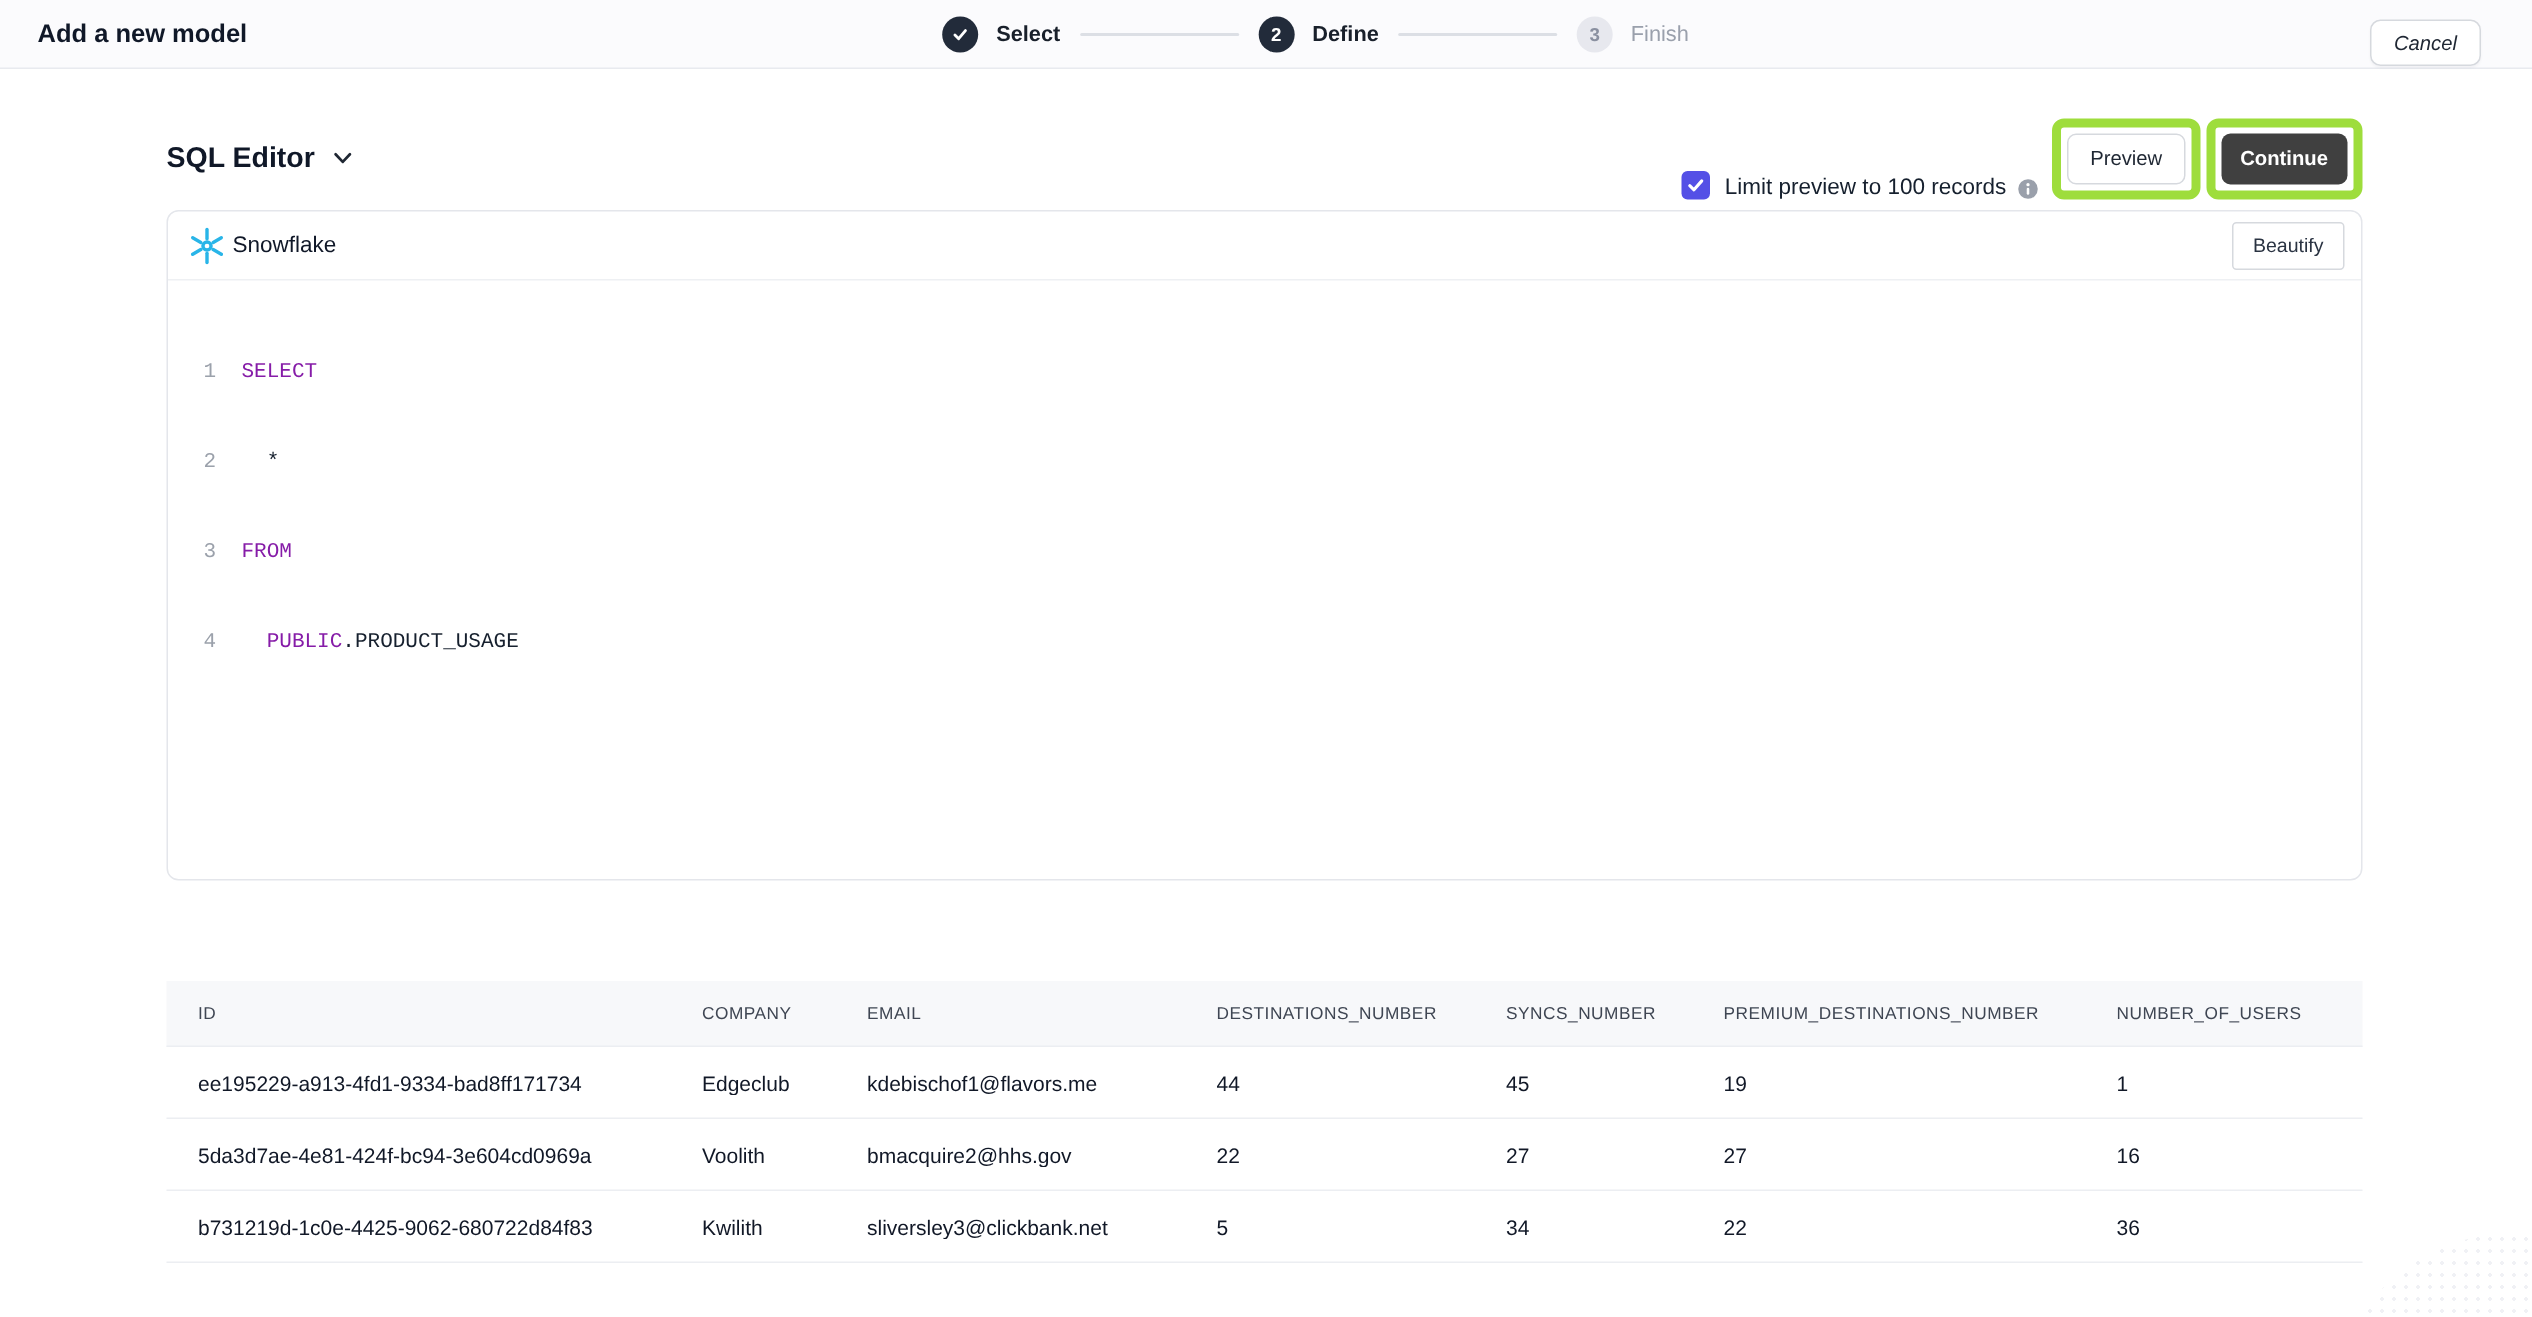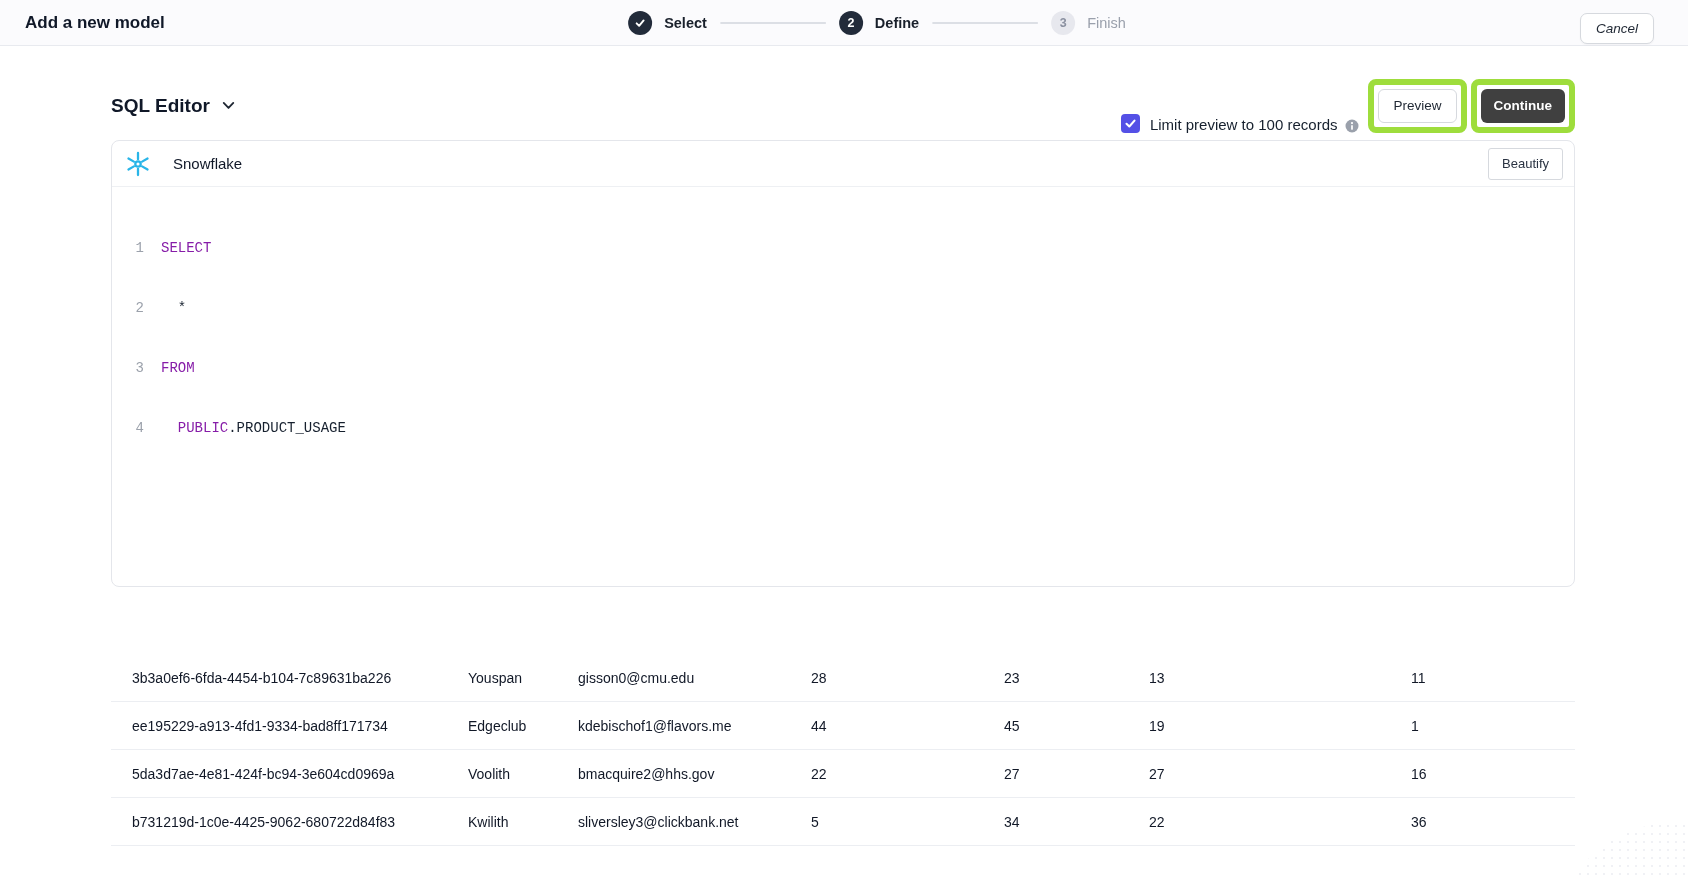--- a/index.html
+++ b/index.html
@@ -81,21 +81,21 @@
 
   
   .editor-panel {
     position: absolute; left: 111px; right: 113px; top: 140px; height: 447px;
     border: 1px solid #e4e6eb; border-radius: 8px; background: #fff;
   }
   .panel-header {
     height: 46px; display: flex; align-items: center; justify-content: space-between;
     padding: 0 11px 0 13px; border-bottom: 1px solid #eef0f3;
   }
-  .source { display: flex; align-items: center; gap: 22px; font-size: 15px; font-weight: 500; color: #101828; }
+  .source { display: flex; align-items: center; gap: 4px; font-size: 15px; font-weight: 500; color: #101828; }
   .beautify-btn {
     height: 32px; padding: 0 13px; background: #fff;
     border: 1px solid #d6d9de; border-radius: 3px;
     font-size: 13px; font-weight: 500; color: #2a3342;
   }
   .code-area {
     padding: 11px 0 0 13px;
     font-family: "Liberation Mono", monospace;
     font-size: 14px; line-height: 20px; white-space: pre;
     color: #16202e; cursor: text;
@@ -223,30 +223,30 @@
 
   <div class="code-area">
     <span class="code-line"><span class="ln">1</span><span class="kw">SELECT</span></span>
     <span class="code-line"><span class="ln">2</span><span class="plain">  *</span></span>
     <span class="code-line"><span class="ln">3</span><span class="kw">FROM</span></span>
     <span class="code-line"><span class="ln">4</span><span class="kw">  PUBLIC</span><span class="plain">.PRODUCT_USAGE</span></span>
   </div>
 </section>
 
 <section class="results-table">
-
-  <div class="t-row">
-    <div>3b3a0ef6-6fda-4454-b104-7c89631ba226</div>
-    <div>Youspan</div>
-    <div>gisson0@cmu.edu</div>
-    <div>28</div>
-    <div>23</div>
-    <div>13</div>
-    <div>11</div>
-  </div>
+  <div class="t-head">
+    <div>ID</div>
+    <div>COMPANY</div>
+    <div>EMAIL</div>
+    <div>DESTINATIONS_NUMBER</div>
+    <div>SYNCS_NUMBER</div>
+    <div>PREMIUM_DESTINATIONS_NUMBER</div>
+    <div>NUMBER_OF_USERS</div>
+  </div>
+
 
   <div class="t-row">
     <div>ee195229-a913-4fd1-9334-bad8ff171734</div>
     <div>Edgeclub</div>
     <div>kdebischof1@flavors.me</div>
     <div>44</div>
     <div>45</div>
     <div>19</div>
     <div>1</div>
   </div>

